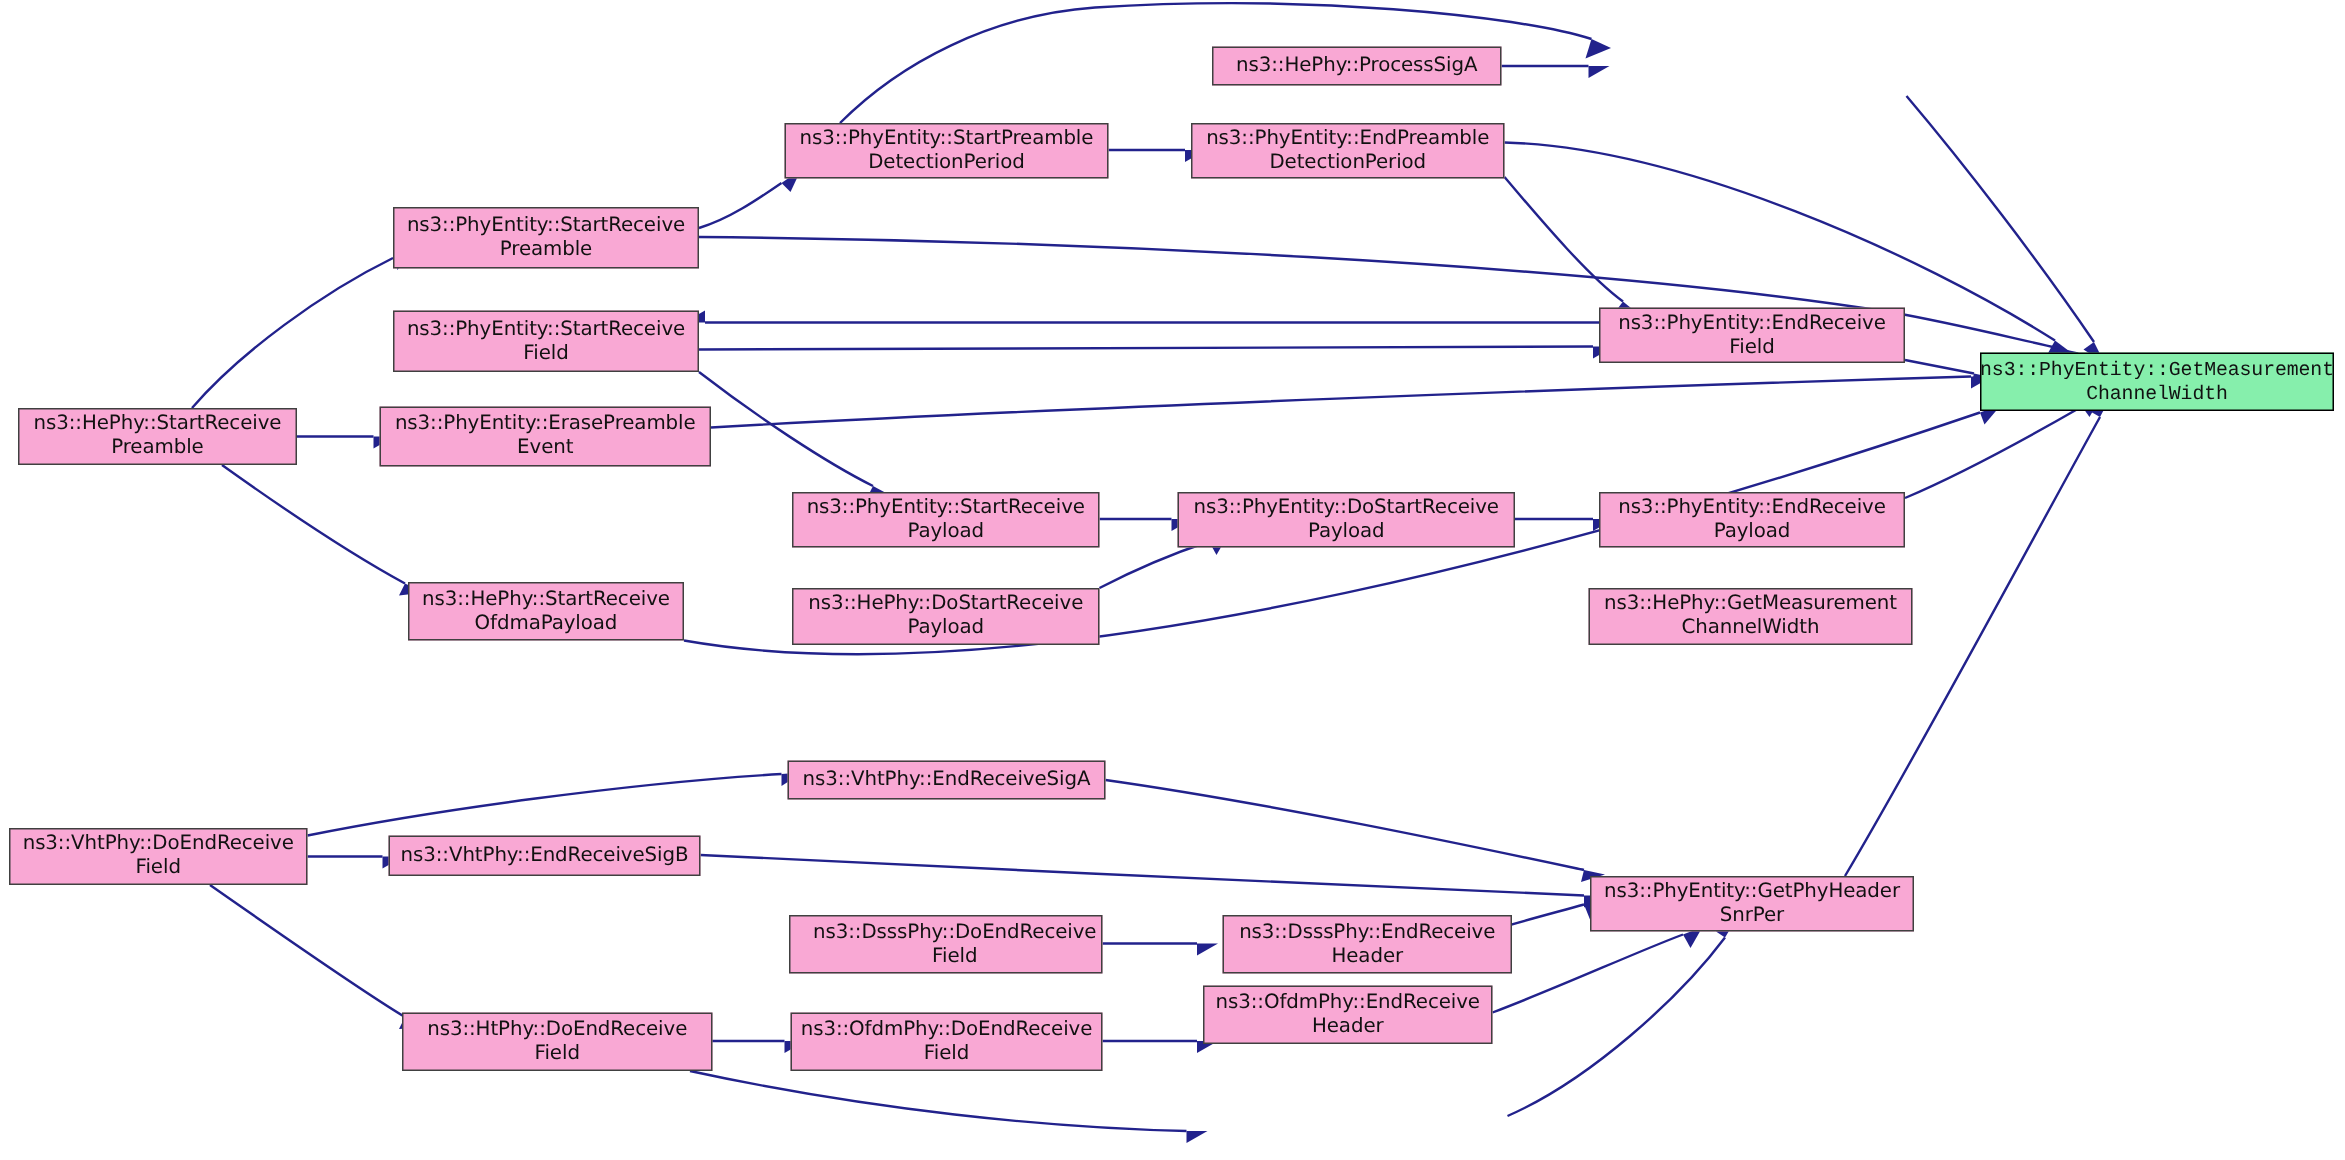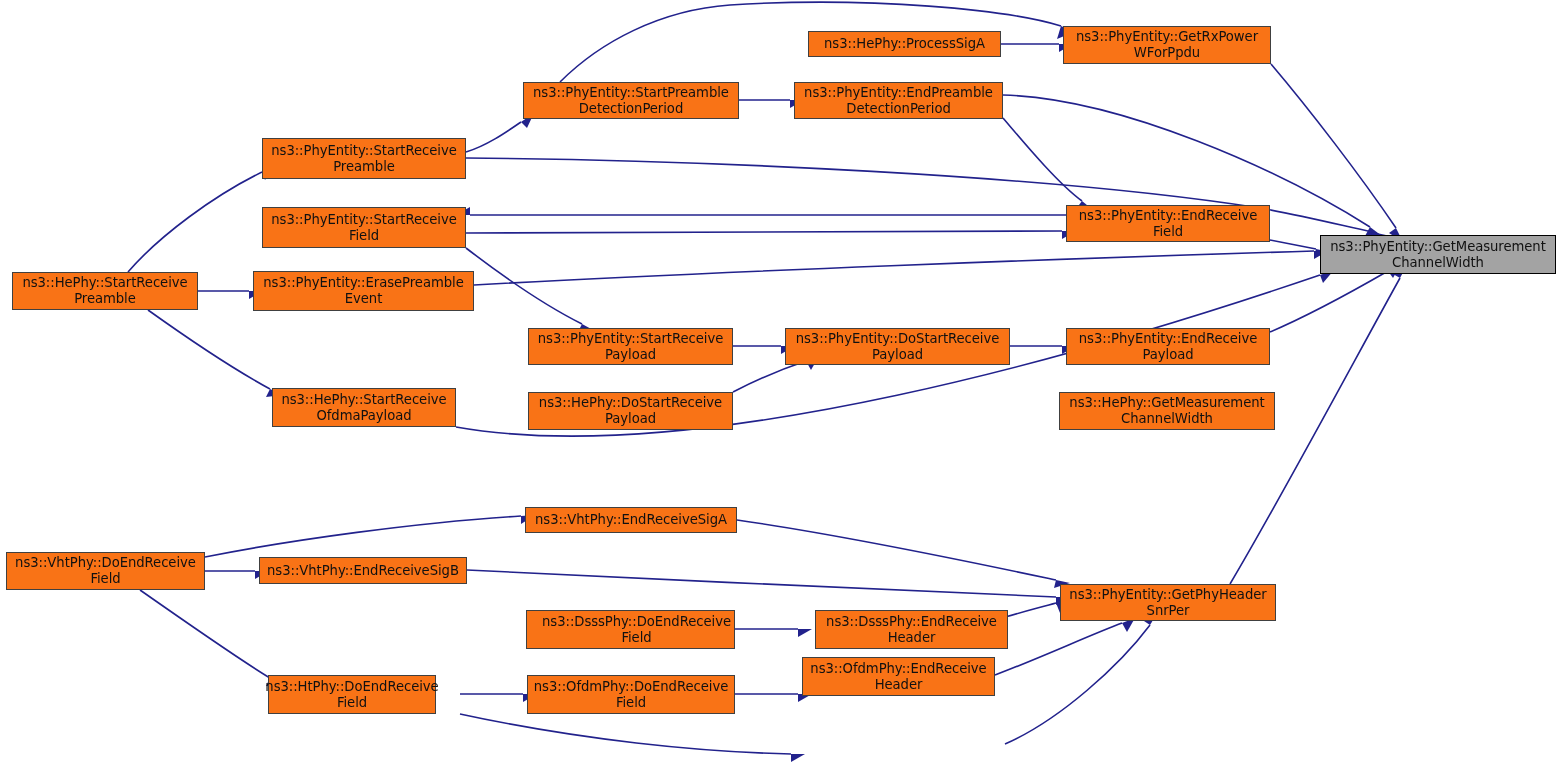--- a/index.html
+++ b/index.html
@@ -27,37 +27,38 @@
     stroke: #22228c;
     stroke-width: 1.6px;
   }
   .edge-arrow {
     fill: #22228c;
     stroke: none;
   }
   .node-box {
     position: absolute;
     box-sizing: border-box;
-    background: #f97316;
+    background: #f9a8d4;
     border: 1.4px solid #404040;
     display: flex;
     align-items: center;
     justify-content: center;
     text-align: center;
     line-height: 1.18;
     color: #111111;
     font-size: 13.2px;
     letter-spacing: -0.05px;
     white-space: pre-line;
     padding: 1px 3px;
     z-index: 5;
   }
   .node-box.highlight {
-    background: #a3a3a3;
+    background: #86efac;
     border-color: #000000;
+    font-family: Liberation Mono, monospace;
   }
   .node-label {
     display: block;
     white-space: pre-line;
   }
 </style>
 </head>
 <body>
 
 <div id="graph-root">
@@ -127,22 +128,20 @@
       <path d="M460,714 C580,740 700,752 791,754" class="edge-path"></path>
       <polygon points="791,754 805,754 791,762" class="edge-arrow"></polygon>
       <path d="M995,675 C1040,658 1090,635 1122,623" class="edge-path"></path>
       <polygon points="1122,623 1135,618 1127,632" class="edge-arrow"></polygon>
       <path d="M1005,744 C1060,720 1120,665 1150,625" class="edge-path"></path>
       <polygon points="1150,625 1158,612 1144,621" class="edge-arrow"></polygon>
     </svg>
 <div class="node-box" style="left: 523px; top: 82px; width: 216px; height: 37px;"><span class="node-label">ns3::PhyEntity::StartPreamble
 DetectionPeriod</span></div>
     <div class="node-box" style="left: 808px; top: 31px; width: 193px; height: 26px;"><span class="node-label">ns3::HePhy::ProcessSigA</span></div>
-    <div class="node-box" style="left: 1063px; top: 26px; width: 208px; height: 38px;"><span class="node-label">ns3::PhyEntity::GetRxPower
-WForPpdu</span></div>
     <div class="node-box" style="left: 794px; top: 82px; width: 209px; height: 37px;"><span class="node-label">ns3::PhyEntity::EndPreamble
 DetectionPeriod</span></div>
     <div class="node-box" style="left: 262px; top: 138px; width: 204px; height: 41px;"><span class="node-label">ns3::PhyEntity::StartReceive
 Preamble</span></div>
     <div class="node-box" style="left: 262px; top: 207px; width: 204px; height: 41px;"><span class="node-label">ns3::PhyEntity::StartReceive
 Field</span></div>
     <div class="node-box" style="left: 1066px; top: 205px; width: 204px; height: 37px;"><span class="node-label">ns3::PhyEntity::EndReceive
 Field</span></div>
     <div class="node-box highlight" style="left: 1320px; top: 235px; width: 236px; height: 39px;"><span class="node-label">ns3::PhyEntity::GetMeasurement
 ChannelWidth</span></div>
@@ -165,19 +164,19 @@
     <div class="node-box" style="left: 525px; top: 507px; width: 212px; height: 26px;"><span class="node-label">ns3::VhtPhy::EndReceiveSigA</span></div>
     <div class="node-box" style="left: 6px; top: 552px; width: 199px; height: 38px;"><span class="node-label">ns3::VhtPhy::DoEndReceive
 Field</span></div>
     <div class="node-box" style="left: 259px; top: 557px; width: 208px; height: 27px;"><span class="node-label">ns3::VhtPhy::EndReceiveSigB</span></div>
     <div class="node-box" style="left: 1060px; top: 584px; width: 216px; height: 37px;"><span class="node-label">ns3::PhyEntity::GetPhyHeader
 SnrPer</span></div>
     <div class="node-box" style="left: 526px; top: 610px; width: 209px; height: 39px; padding-left: 15px;"><span class="node-label">ns3::DsssPhy::DoEndReceive
 Field</span></div>
     <div class="node-box" style="left: 802px; top: 610px; width: 193px; height: 39px; margin-left: 13px;"><span class="node-label">ns3::DsssPhy::EndReceive
 Header</span></div>
-    <div class="node-box" style="left: 268px; top: 675px; width: 168px; height: 39px;"><span class="node-label">ns3::HtPhy::DoEndReceive
+    <div class="node-box" style="left: 268px; top: 675px; width: 207px; height: 39px;"><span class="node-label">ns3::HtPhy::DoEndReceive
 Field</span></div>
     <div class="node-box" style="left: 527px; top: 675px; width: 208px; height: 39px;"><span class="node-label">ns3::OfdmPhy::DoEndReceive
 Field</span></div>
     <div class="node-box" style="left: 802px; top: 657px; width: 193px; height: 39px;"><span class="node-label">ns3::OfdmPhy::EndReceive
 Header</span></div>
   </div>
 
 </body></html>

